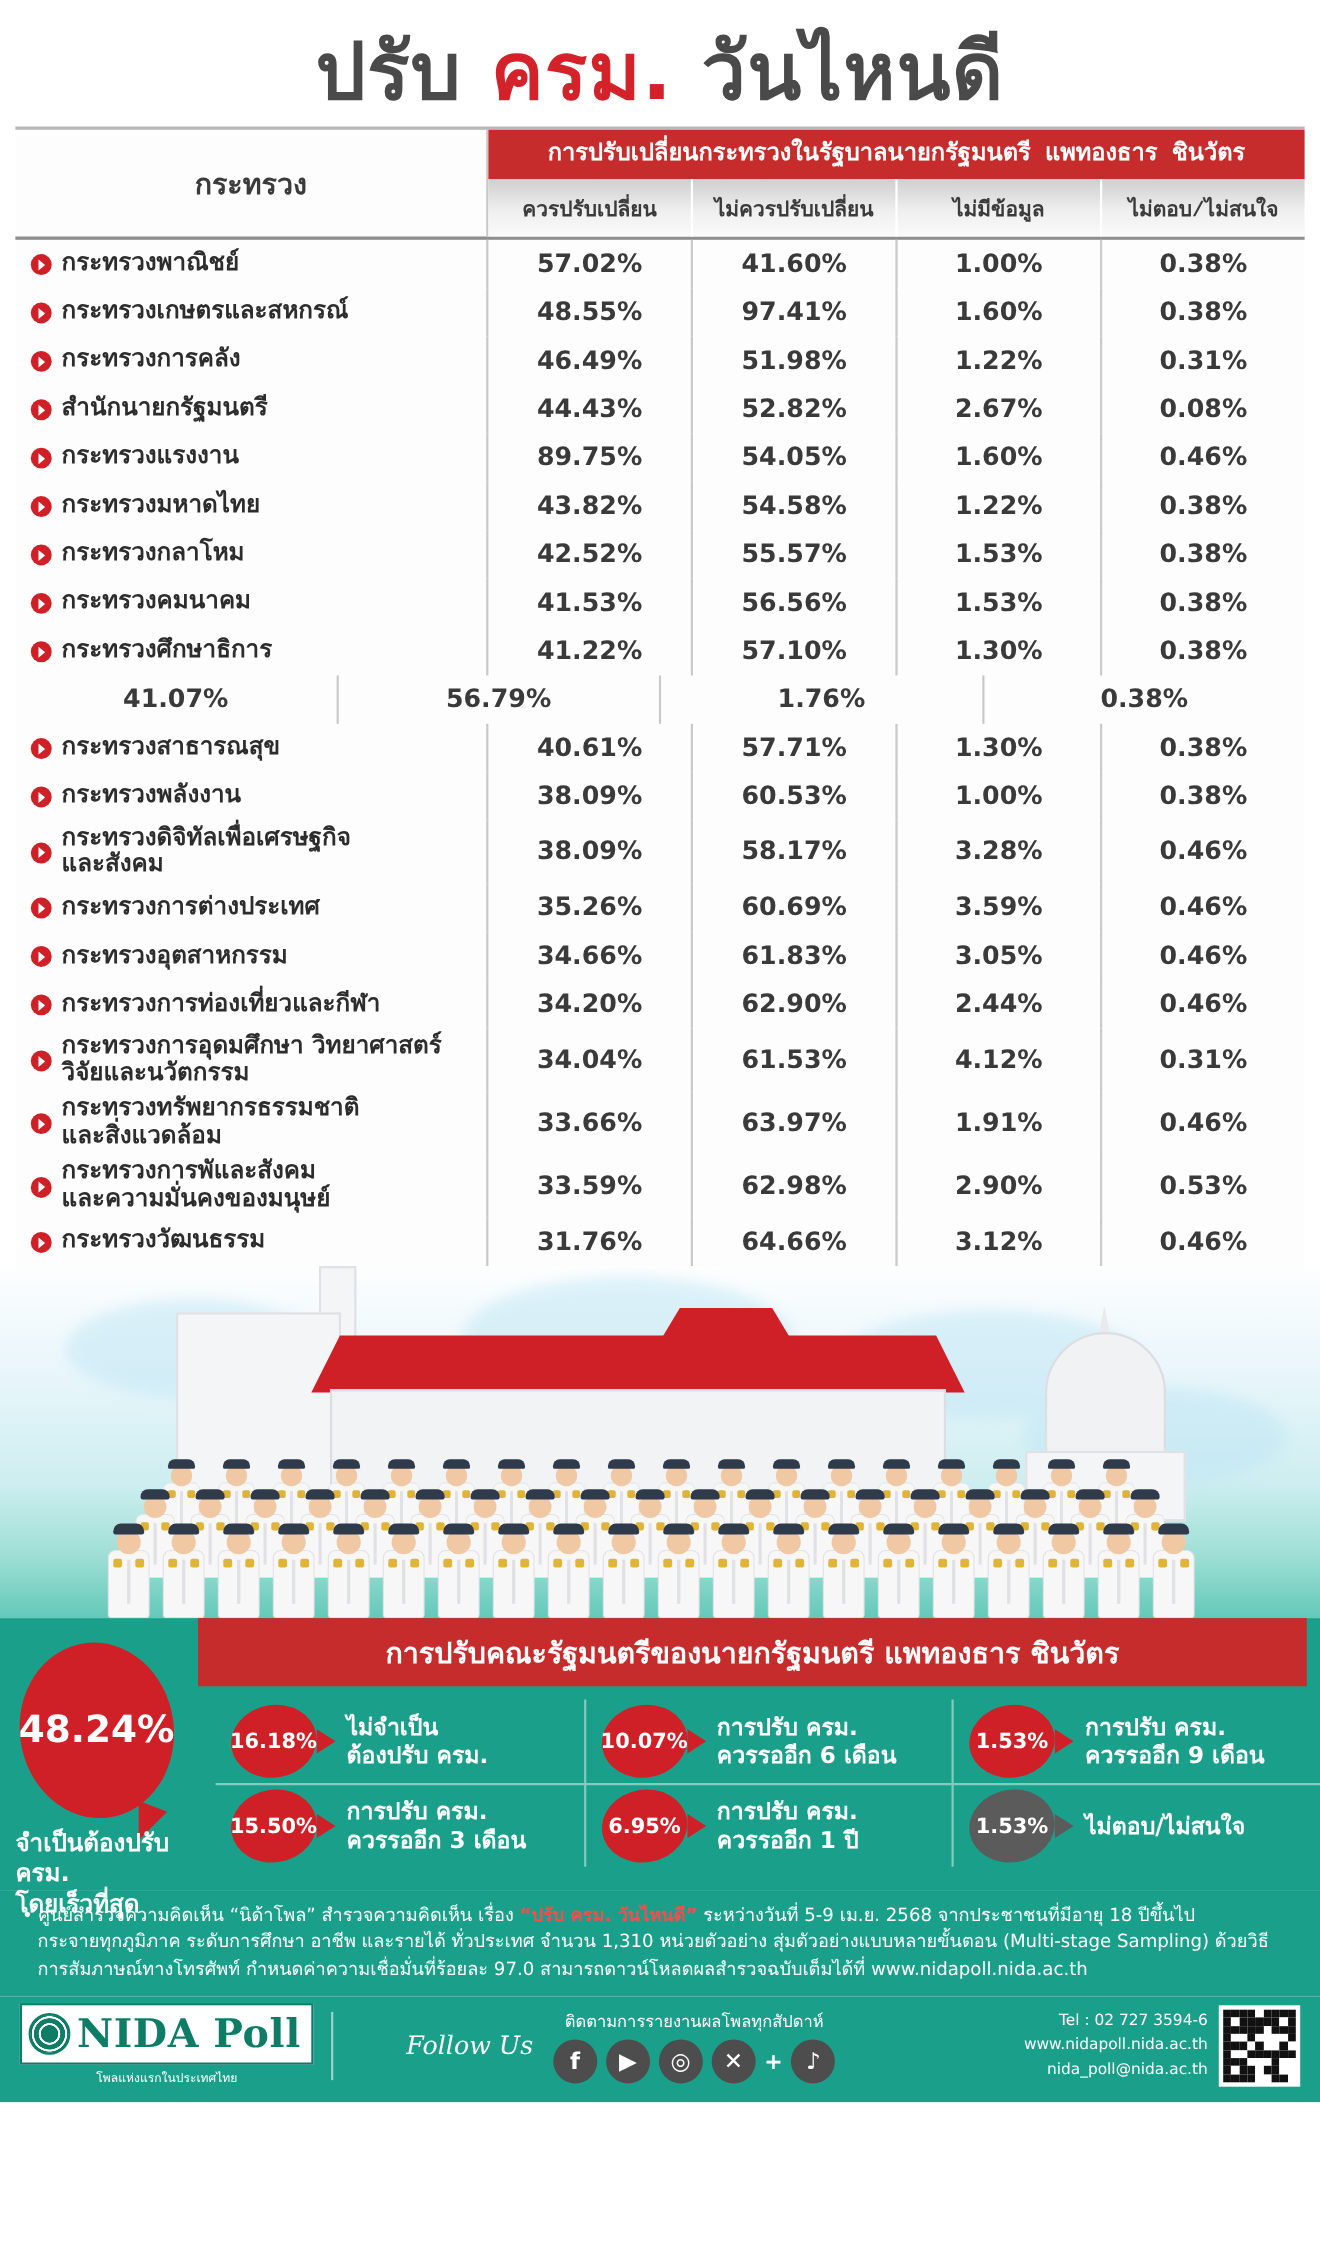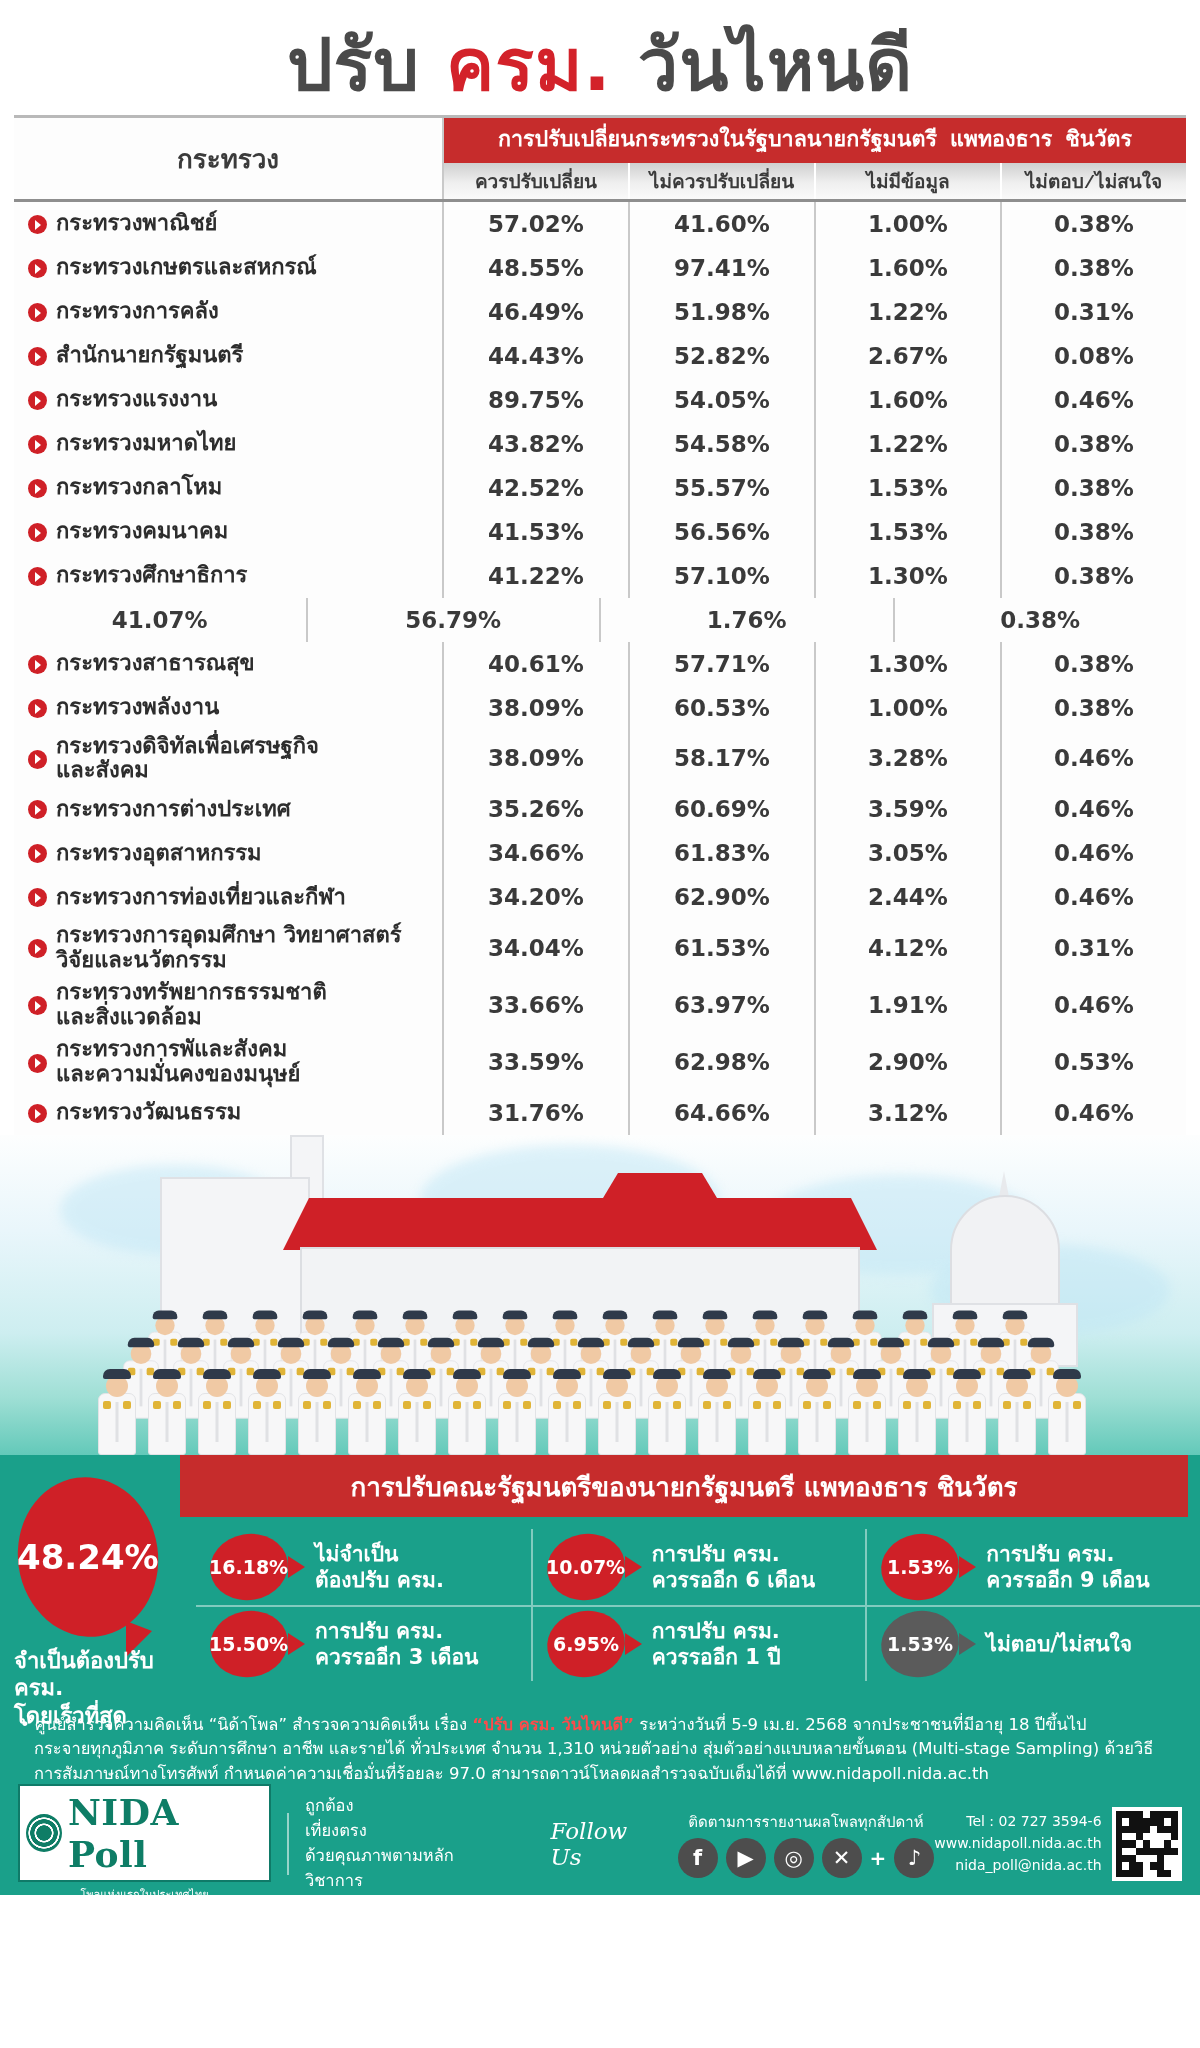--- a/index.html
+++ b/index.html
@@ -69,21 +69,21 @@
     font-size: 21.5px;
     font-weight: 700;
     text-align: center;
     padding: 11px 4px 10px;
     line-height: 1.1;
     white-space: nowrap;
   }
   .hdr-sub {
     display: flex;
     background: linear-gradient(to bottom,#cfcfcf 0%,#efefef 55%,#fafafa 100%);
-    height: 36px;
+    height: 52px;
   }
   .hdr-sub .cell {
     flex: 1;
     display: flex;
     align-items: center;
     justify-content: center;
     font-size: 19px;
     font-weight: 700;
     color: #3b3b3b;
     border-right: 2px solid #ffffff;
@@ -1429,25 +1429,20 @@
 
   <div class="brand">
     <div class="logo-col">
       <div class="logo-box">
         <div class="emblem"></div>
         <div class="logo-text">NIDA Poll</div>
       </div>
       <div class="logo-sub">โพลแห่งแรกในประเทศไทย</div>
     </div>
     <div class="divider-v"></div>
-    <div class="quality" id="quality">
-        <div>ถูกต้อง</div>
-        <div>เที่ยงตรง</div>
-        <div>ด้วยคุณภาพตามหลักวิชาการ</div>
-      </div>
     <div class="followus">Follow Us</div>
     <div class="social-col">
       <div class="social-title">ติดตามการรายงานผลโพลทุกสัปดาห์</div>
       <div class="social-row" id="socialrow">
           <div class="sico">f</div>
           <div class="sico">▶</div>
           <div class="sico">◎</div>
           <div class="sico">✕</div>
           <span class="plus">+</span>
           <div class="sico">♪</div>

